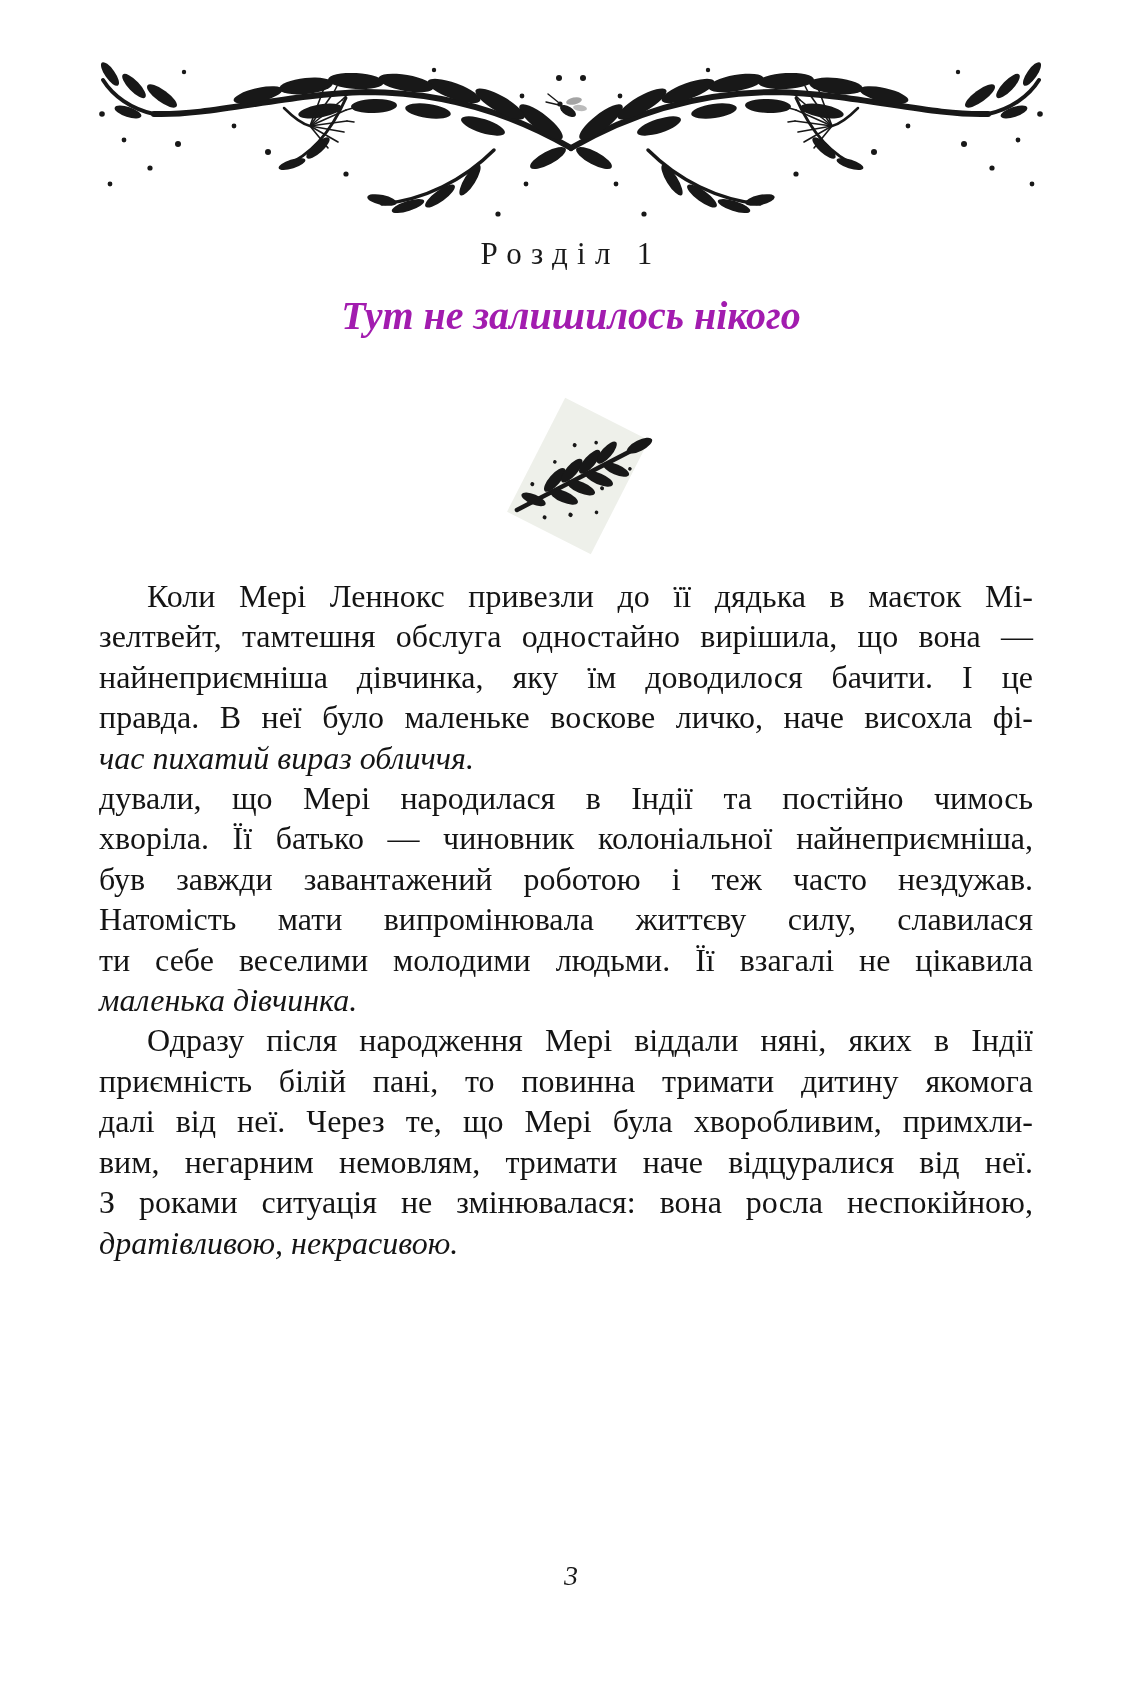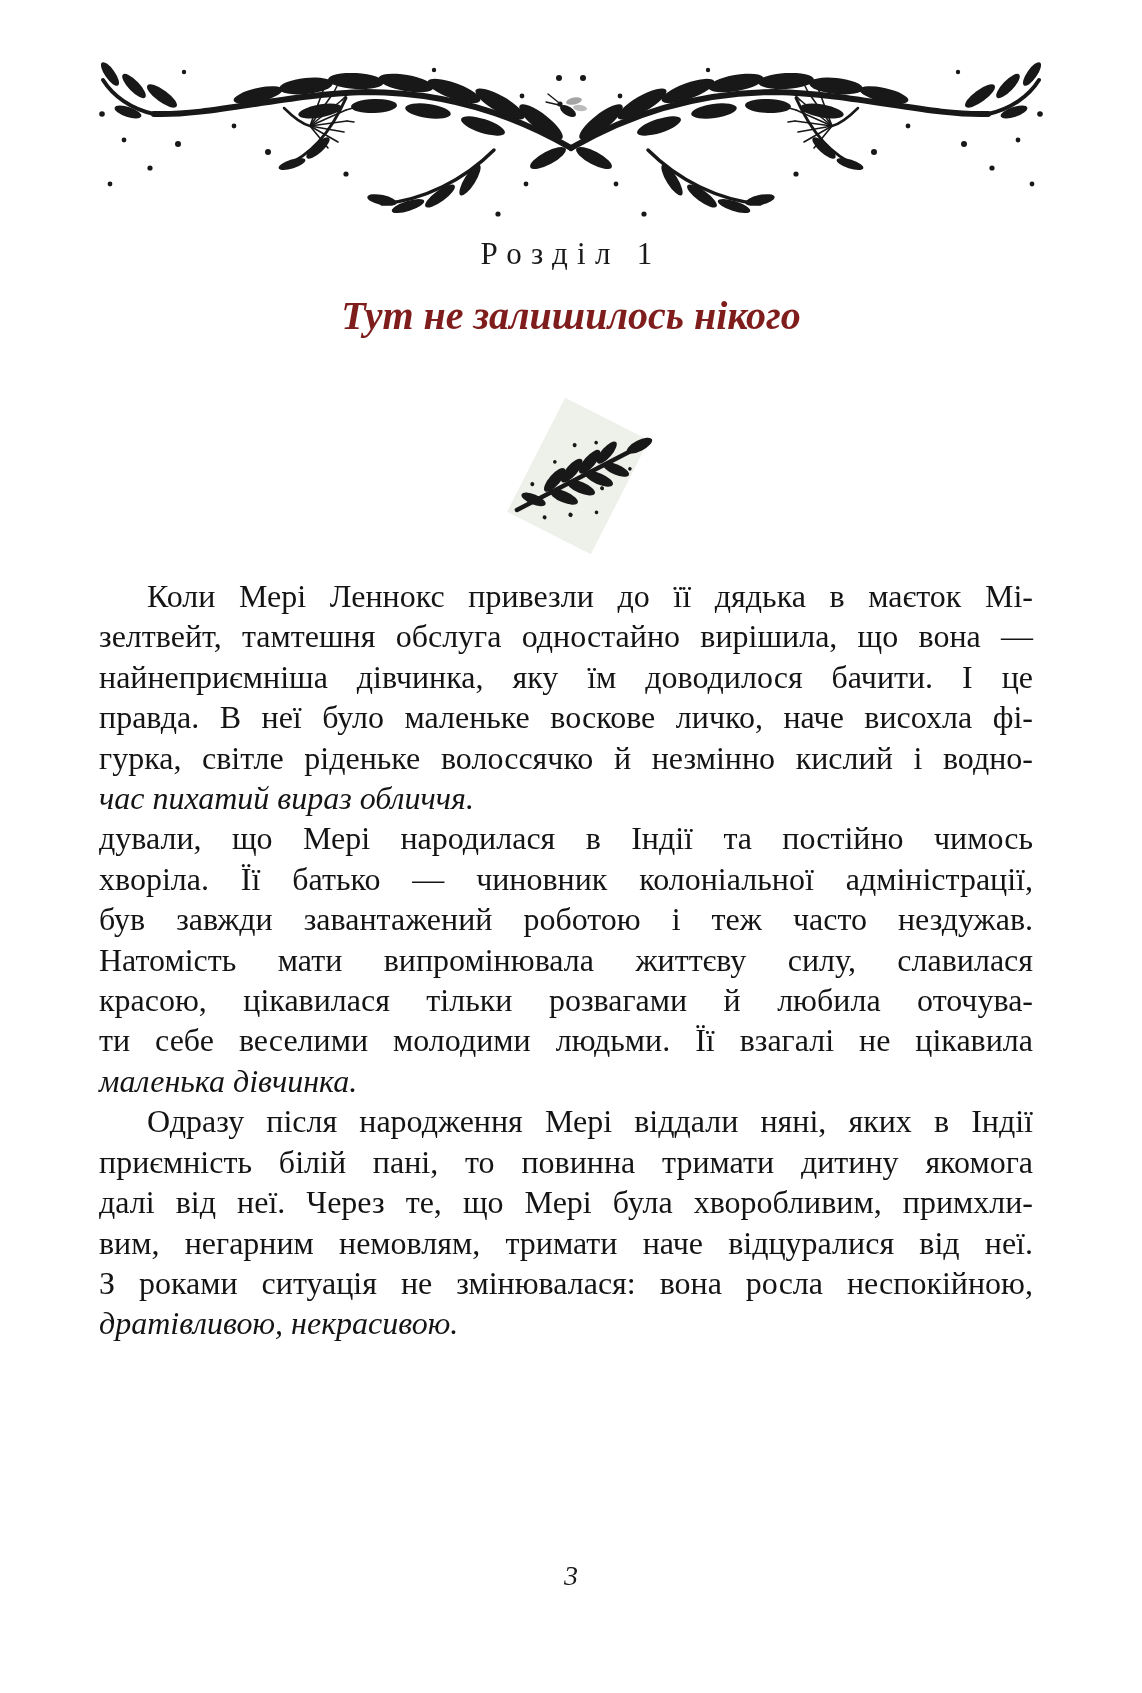--- a/index.html
+++ b/index.html
@@ -19,21 +19,21 @@
   .chapter-label {
     position:absolute; left:0; top:236px; width:100%;
     text-align:center;
     font-size:31px; letter-spacing:0.30em;
     color:#1a1a1a;
   }
   .chapter-title {
     position:absolute; left:0; top:292px; width:100%;
     text-align:center;
     font-size:40px; font-weight:bold; font-style:italic;
-    color:#7f1d1d;
+    color:#a21caf;
   }
   .leaf-card {
     position:absolute; left:531px; top:412px;
     width:94px; height:128px;
     background:#eef0ea;
     transform:rotate(27deg);
   }
   .leaf-card svg { position:absolute; left:0; top:0; overflow:visible; }
   .body-text {
     position:absolute; left:99px; top:576px; width:934px;
@@ -166,27 +166,25 @@
         <circle cx="90" cy="34" r="1.8"></circle>
       </g>
     </svg>
   </div>
 
   <div class="body-text">
       <div class="line para-start">Коли Мері Леннокс привезли до її дядька в маєток Мі-</div>
       <div class="line">зелтвейт, тамтешня обслуга одностайно вирішила, що вона —</div>
       <div class="line">найнеприємніша дівчинка, яку їм доводилося бачити. І це</div>
       <div class="line">правда. В неї було маленьке воскове личко, наче висохла фі-</div>
-      <div class="line">гурка, світле ріденьке волоссячко й незмінно кислий і водно-</div>
       <div class="line para-end">час пихатий вираз обличчя.</div>
       <div class="line">дували, що Мері народилася в Індії та постійно чимось</div>
-      <div class="line">хворіла. Її батько — чиновник колоніальної адміністрації,</div>
+      <div class="line">хворіла. Її батько — чиновник колоніальної найнеприємніша,</div>
       <div class="line">був завжди завантажений роботою і теж часто нездужав.</div>
       <div class="line">Натомість мати випромінювала життєву силу, славилася</div>
-      <div class="line">красою, цікавилася тільки розвагами й любила оточува-</div>
       <div class="line">ти себе веселими молодими людьми. Її взагалі не цікавила</div>
       <div class="line para-end">маленька дівчинка.</div>
       <div class="line para-start">Одразу після народження Мері віддали няні, яких в Індії</div>
       <div class="line">приємність білій пані, то повинна тримати дитину якомога</div>
       <div class="line">далі від неї. Через те, що Мері була хворобливим, примхли-</div>
       <div class="line">вим, негарним немовлям, тримати наче відцуралися від неї.</div>
       <div class="line">З роками ситуація не змінювалася: вона росла неспокійною,</div>
       <div class="line para-end">дратівливою, некрасивою.</div>
     </div>
 

